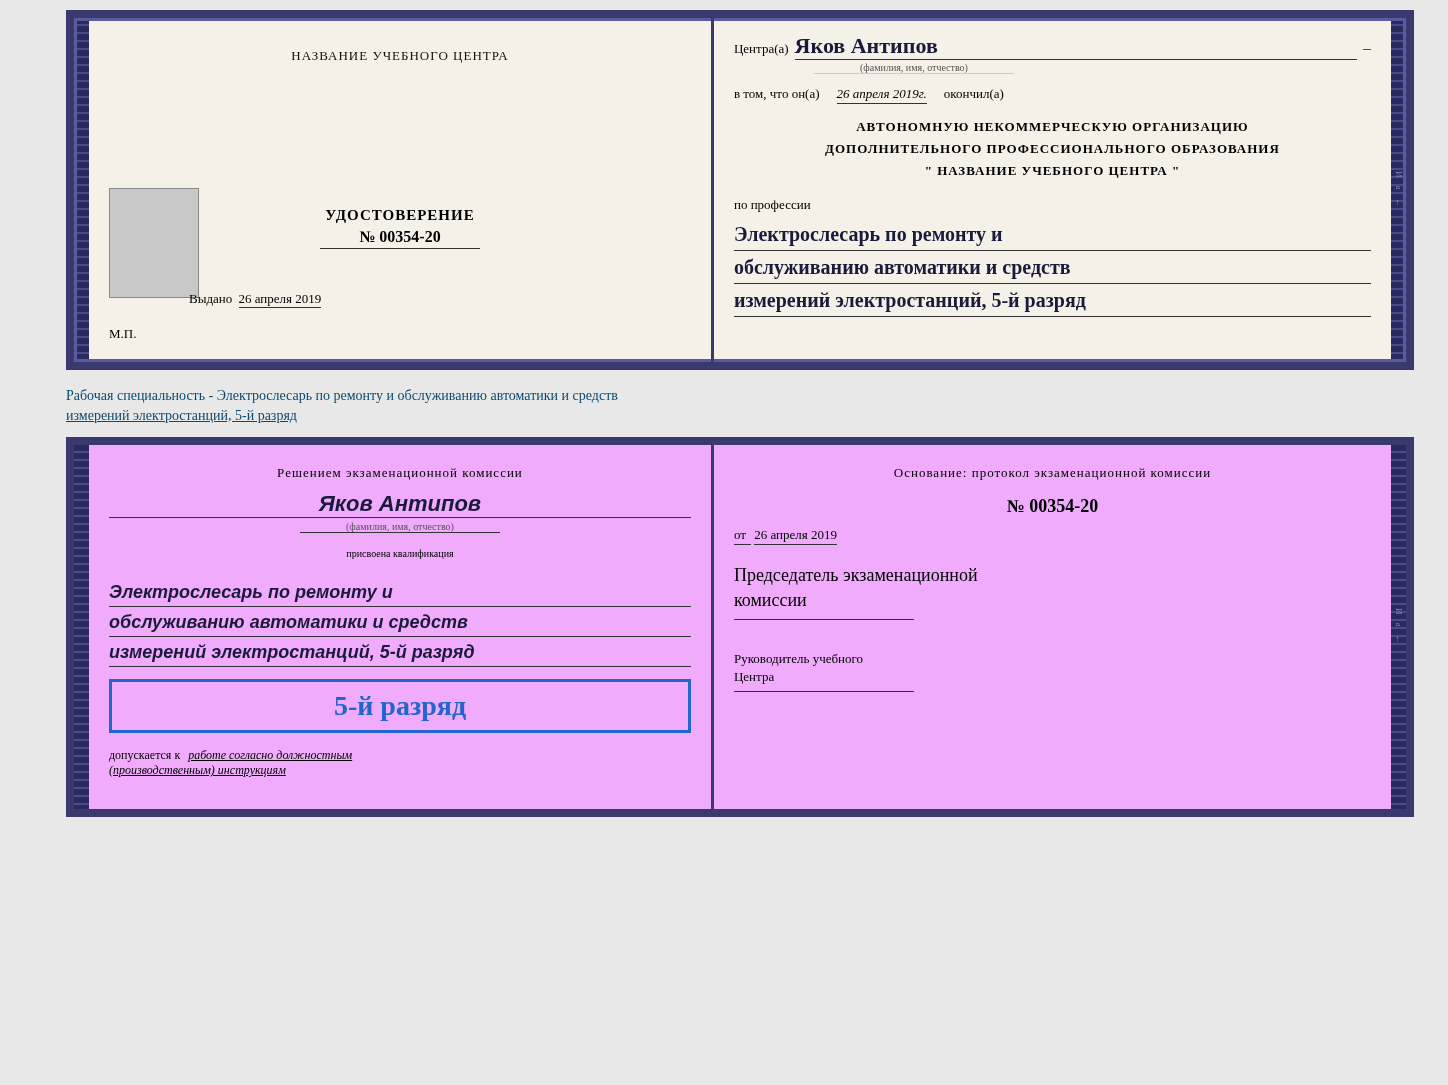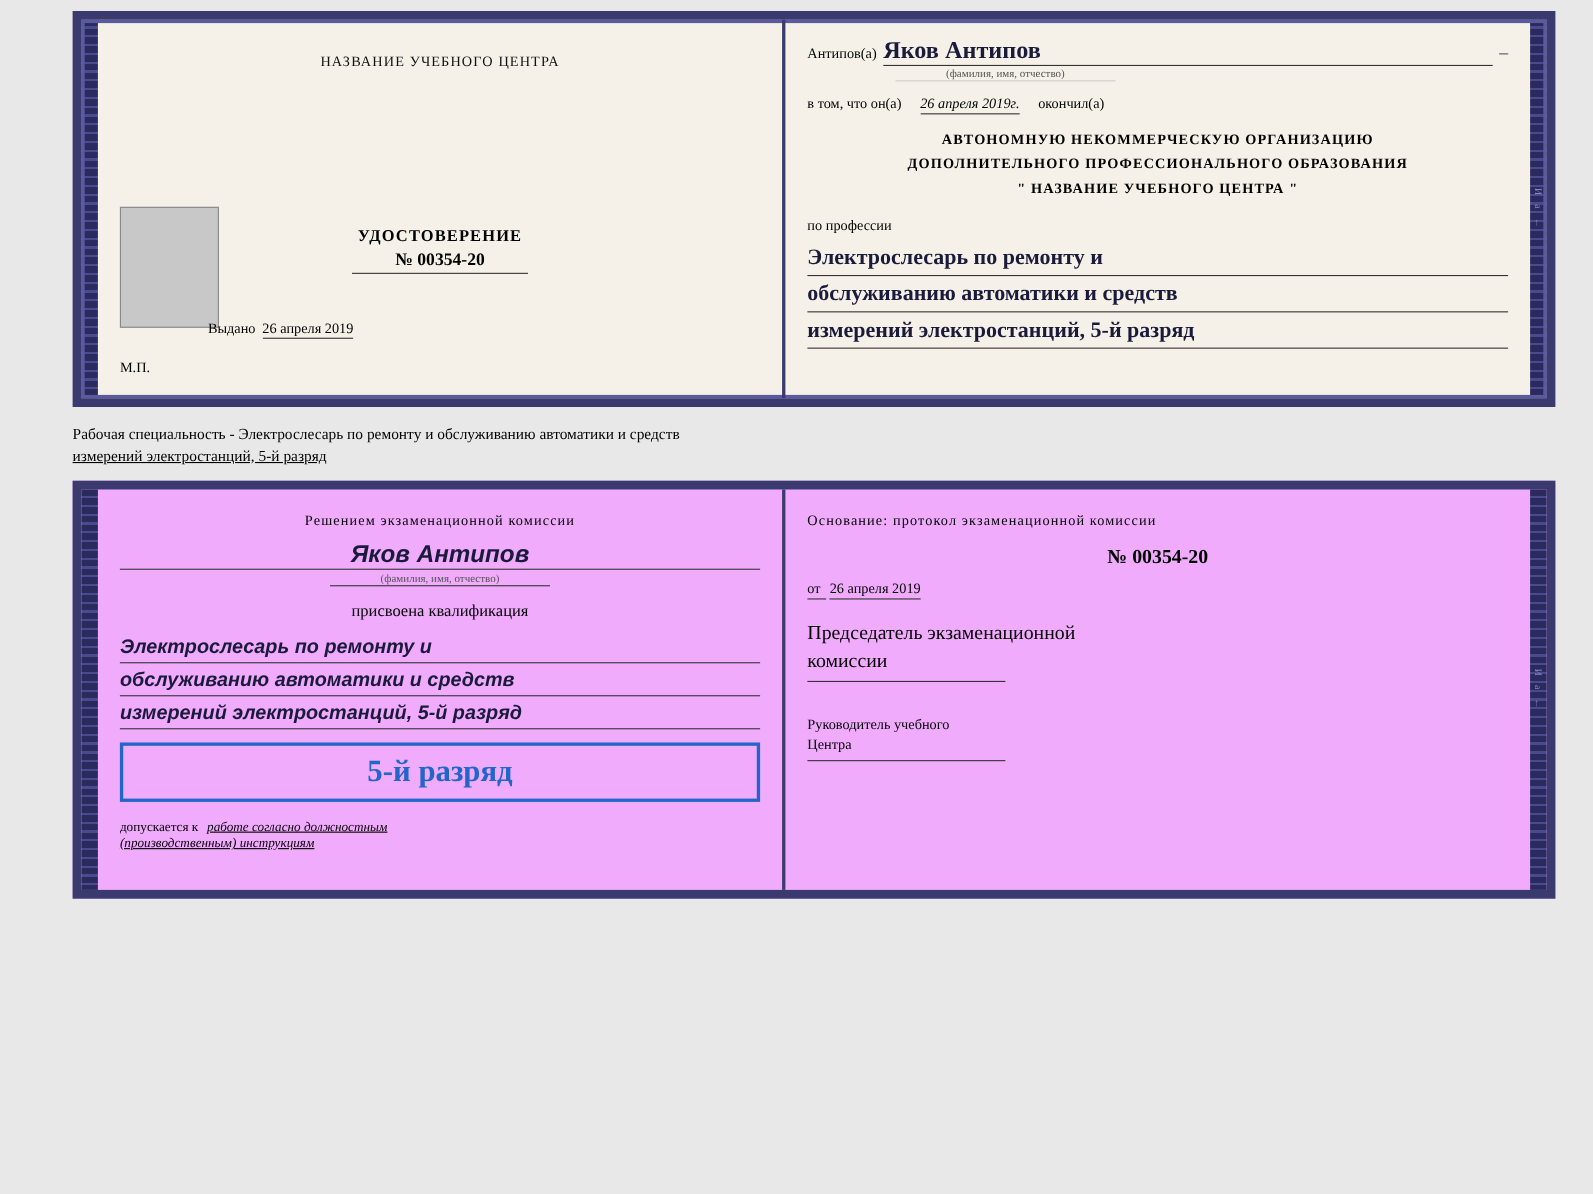--- a/index.html
+++ b/index.html
@@ -97,21 +97,21 @@
       width: 52%;
       padding: 15px 20px 15px 20px;
       display: flex;
       flex-direction: column;
       position: relative;
     }
 
     
     .specialty-text {
       font-size: 14px;
-      color: #000000;
+      color: #0c4a6e;
       padding: 8px 0 4px 0;
       line-height: 1.4;
     }
 
     .specialty-text-underline {
       text-decoration: underline;
     }
 
     
     .qualification-book {
@@ -154,23 +154,23 @@
     .qual-left-name-label {
       font-size: 10px;
       text-align: center;
       color: #555;
       border-bottom: 1px solid #333;
       width: 200px;
       margin: 0 auto 15px auto;
     }
 
     .qual-left-assigned {
-      font-size: 15px;
-      text-align: center;
-      margin-bottom: 10px;
+      font-size: 10px;
+      text-align: center;
+      margin-bottom: 20px;
     }
 
     .qual-profession-line {
       font-family: 'Segoe UI', cursive, sans-serif;
       font-size: 18px;
       color: #1a1a3a;
       font-style: italic;
       font-weight: bold;
       border-bottom: 1px solid #333;
       line-height: 1.5;
@@ -181,20 +181,21 @@
     .qual-right {
       width: 52%;
       padding: 20px 20px;
       display: flex;
       flex-direction: column;
     }
 
     .qual-right-basis {
       font-size: 13px;
       letter-spacing: 1px;
+      text-align: center;
       margin-bottom: 15px;
       font-weight: normal;
     }
 
     .qual-right-number {
       font-size: 18px;
       font-weight: bold;
       text-align: center;
       margin-bottom: 10px;
     }
@@ -281,21 +282,21 @@
         <div style="position:absolute; bottom:55px; left:100px; font-size:13px;">
           <span>Выдано</span>
           <span style="border-bottom:1px solid #333; padding-bottom:1px; margin-left:3px;">26 апреля 2019</span>
         </div>
         <div style="position:absolute; bottom:20px; left:20px; font-size:13px;">М.П.</div>
       </div>
 
       <div class="diploma-right">
 
         <div style="display:flex; align-items:baseline; gap:6px; margin-bottom:2px;">
-          <span style="font-size:13px;">Антипов(а)</span>
+          <span style="font-size:13px;">Центра(а)</span>
           <span style="font-family:'Brush Script MT',cursive; font-size:22px; color:#1a1a3a; border-bottom:1px solid #333; flex:1; font-weight:bold;">Яков Антипов</span>
           <span class="dash-right">–</span>
         </div>
         <div style="font-size:10px; color:#555; text-align:center; margin-left:80px; margin-bottom:12px; border-bottom:1px solid #ccc; width:200px;">(фамилия, имя, отчество)</div>
 
         <div style="display:flex; align-items:baseline; gap:17px; margin-bottom:12px; font-size:13px;">
           <span>в том, что он(а)</span>
           <span style="font-style:italic; border-bottom:1px solid #333; padding-bottom:1px;">26 апреля 2019г.</span>
           <span>окончил(а)</span>
         </div>

